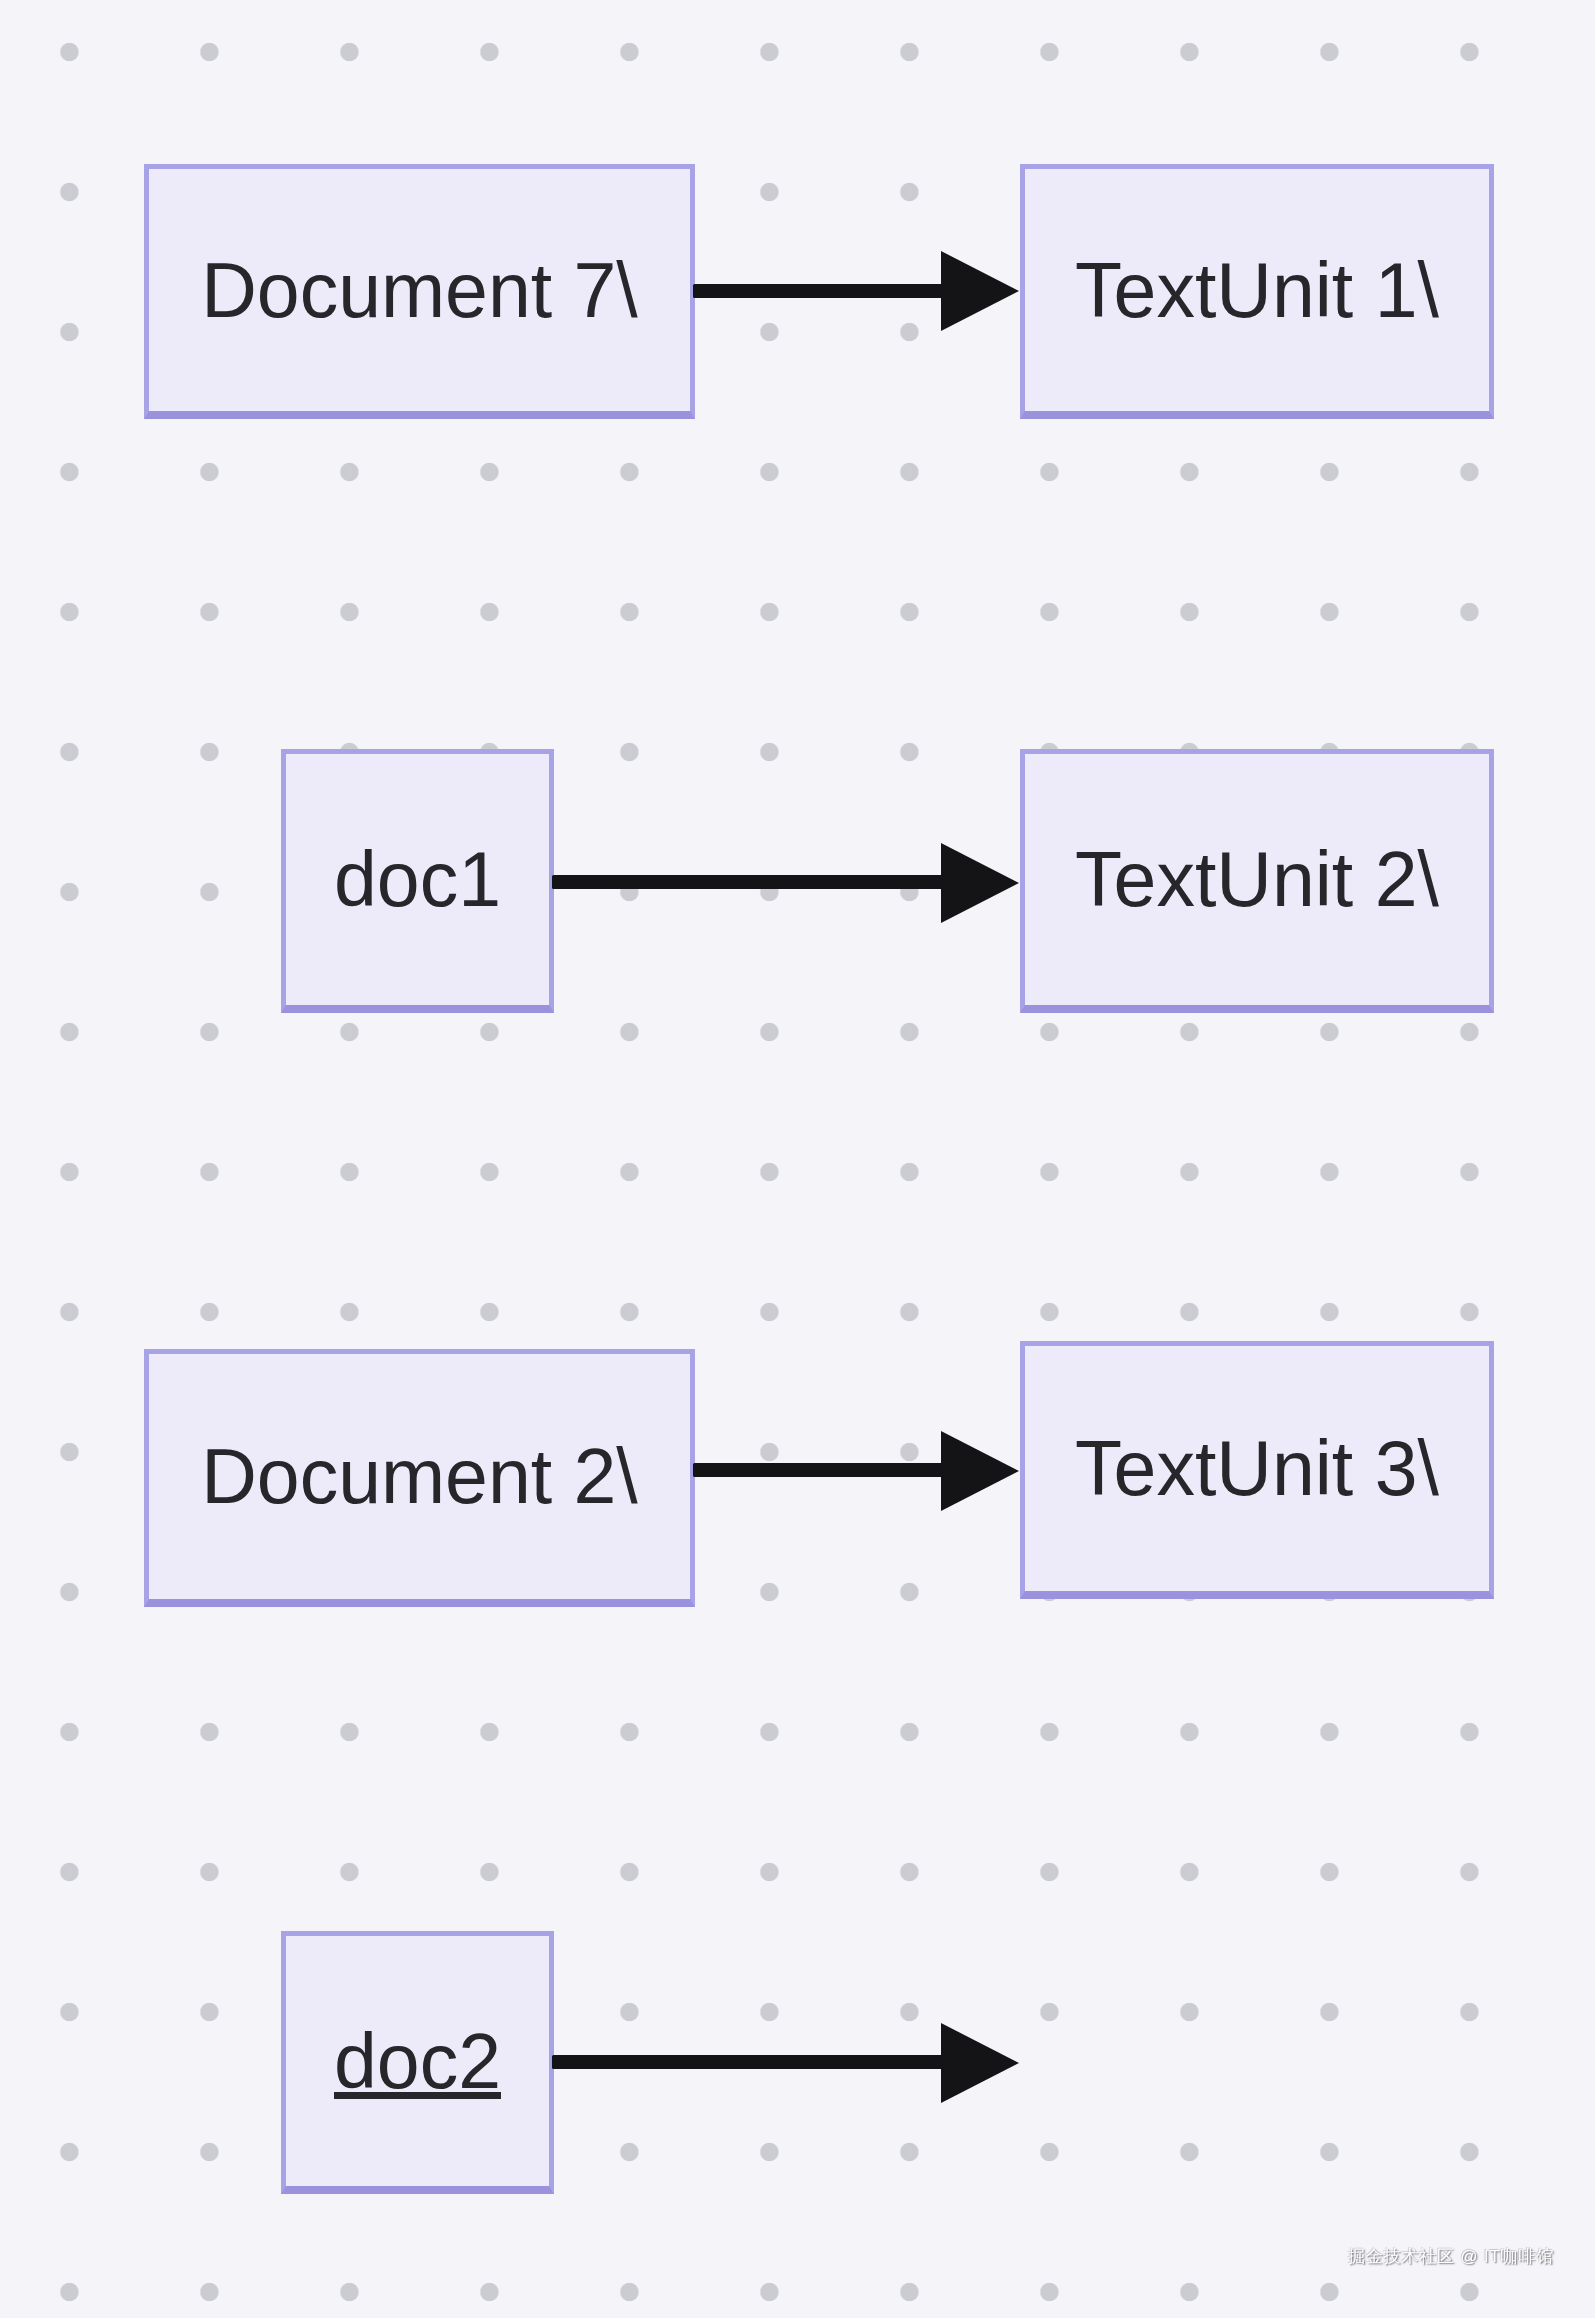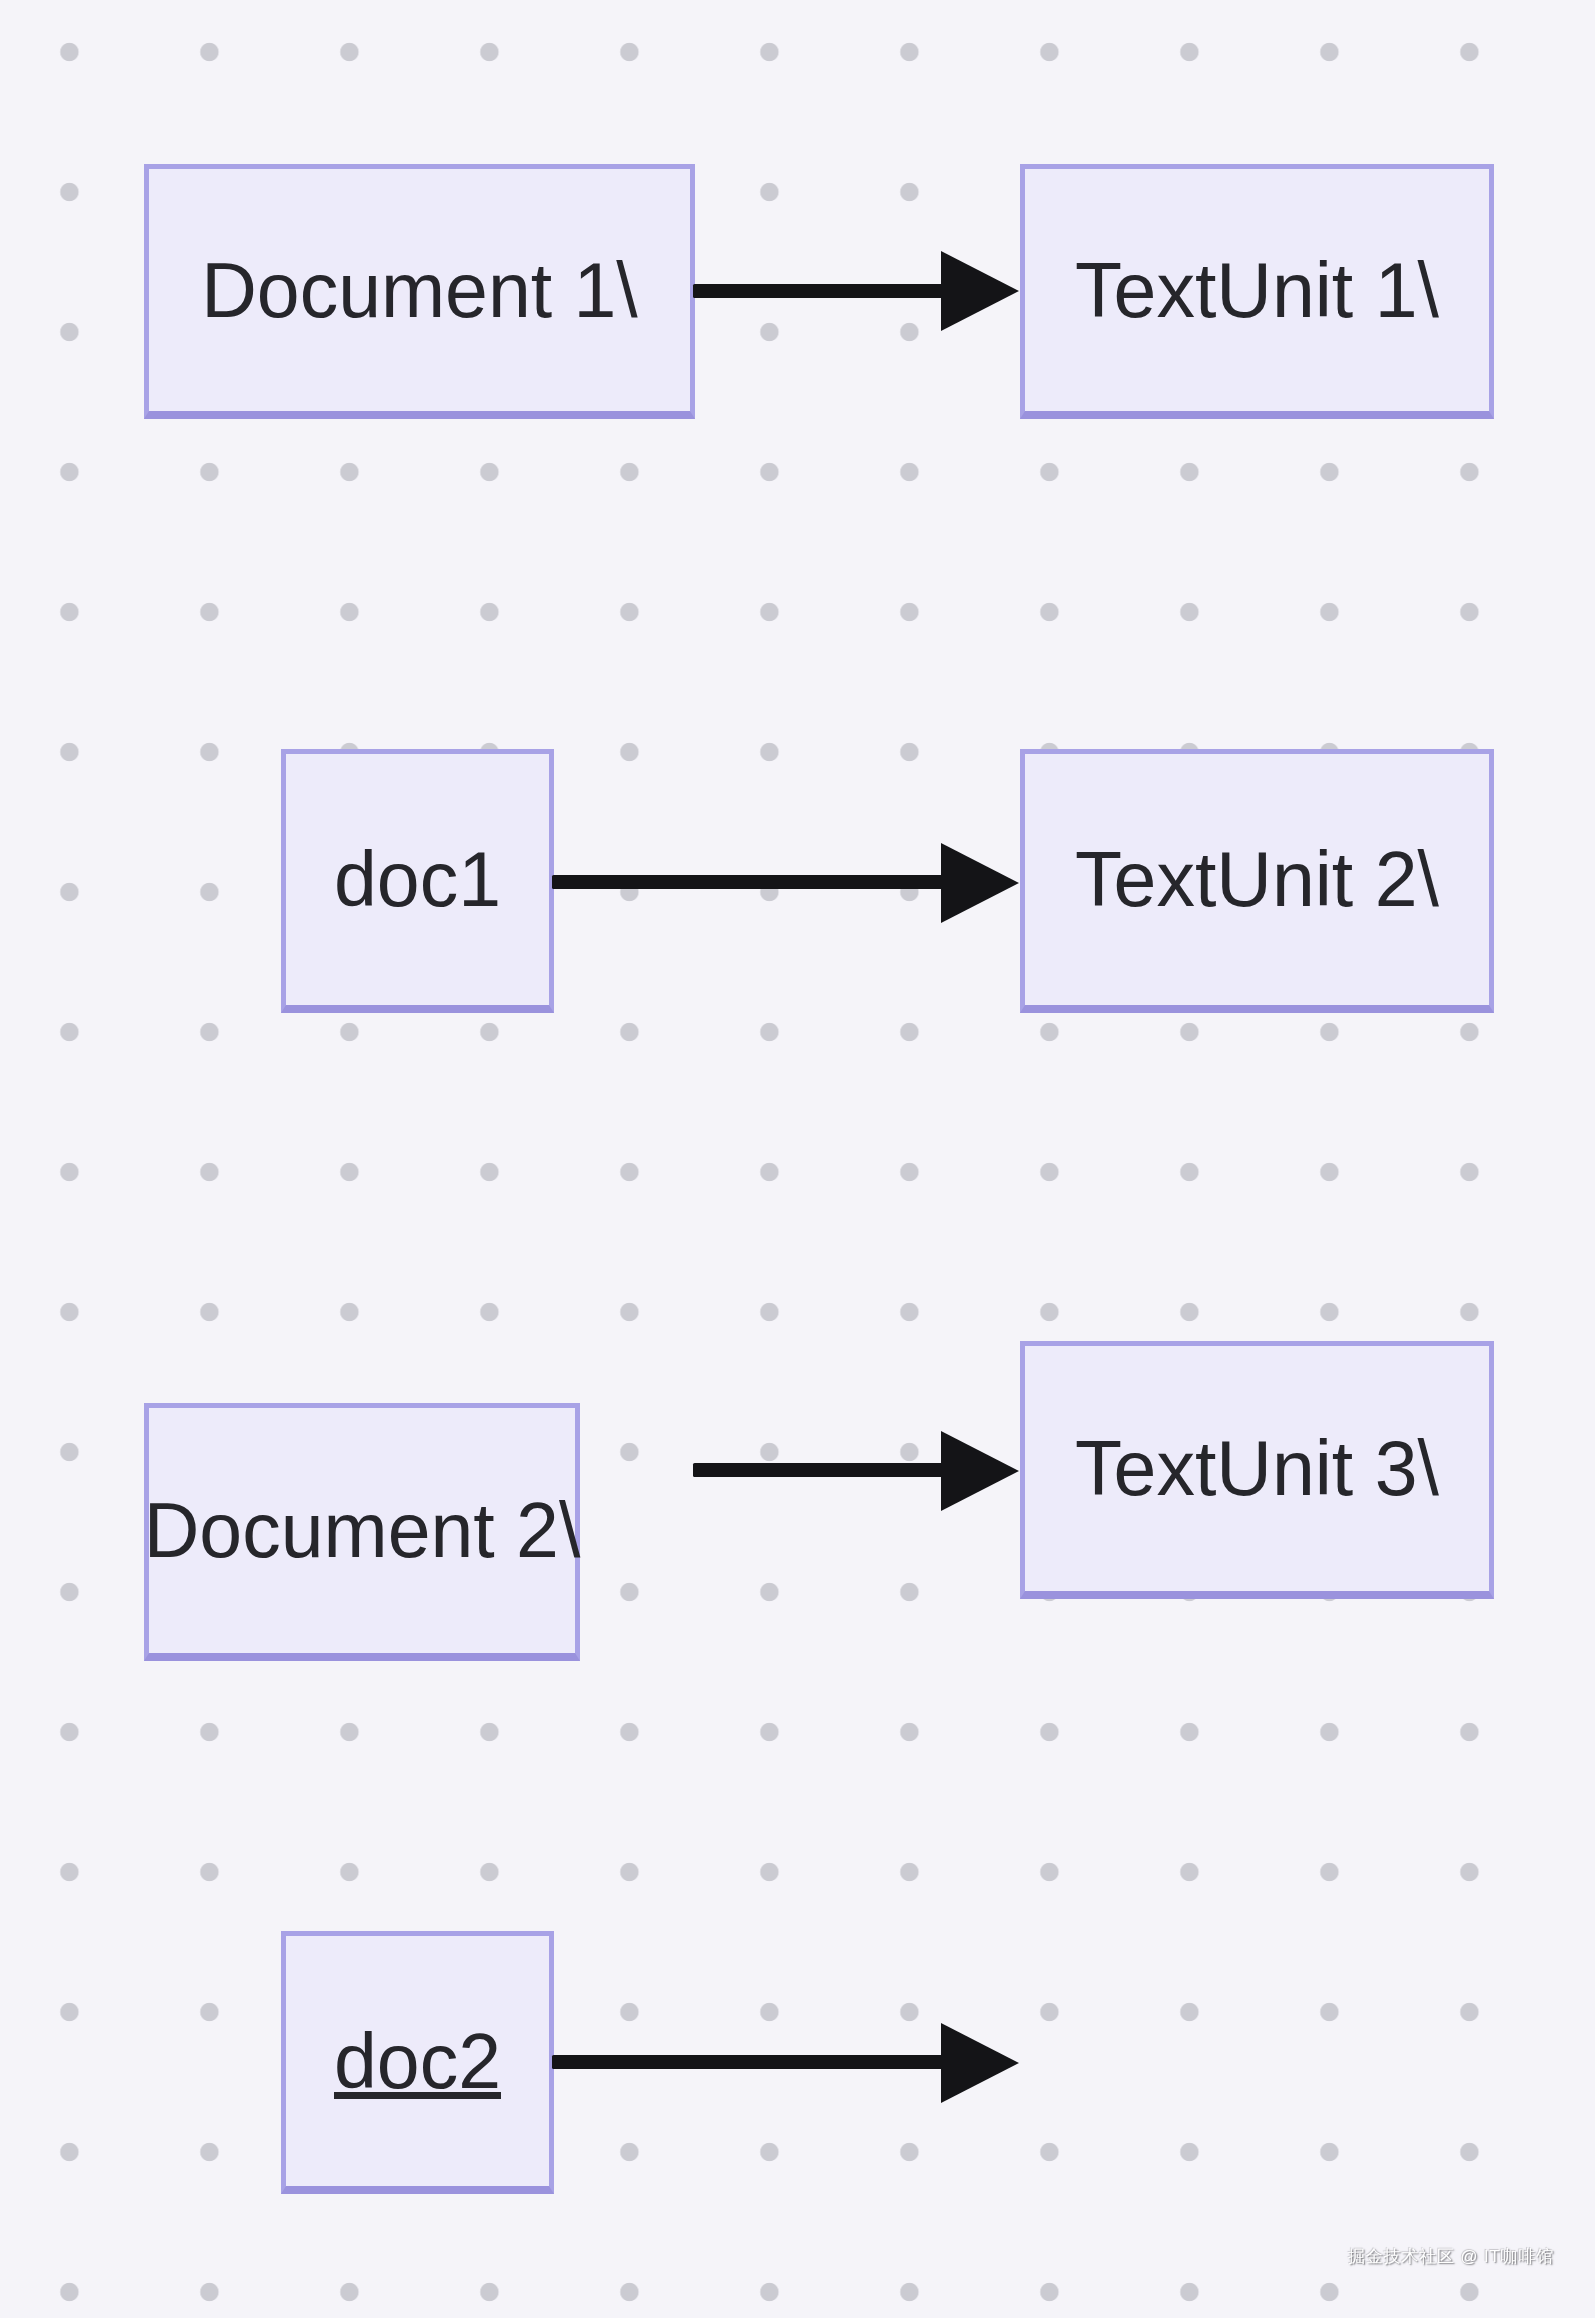--- a/index.html
+++ b/index.html
@@ -60,38 +60,38 @@
     text-shadow: 1.2px 1.2px 1.6px rgba(90,90,95,0.85), -0.8px -0.8px 0.8px rgba(150,150,155,0.45);
     white-space: nowrap;
   }
 </style>
 </head>
 <body>
 
 <div id="canvas">
 
   <div class="node" style="left:144px; top:164px; width:551px; height:255px;">
-    <span>Document 1\</span>
+    <span>Document 7\</span>
   </div>
   <div class="shaft" style="left:693px; top:284px; width:252px;"></div>
   <div class="head" style="left:941px; top:251px;"></div>
   <div class="node" style="left:1020px; top:164px; width:474px; height:255px;justify-content:center;">
     <span>TextUnit 1\</span>
   </div>
 
   <div class="node" style="left:281px; top:749px; width:273px; height:264px;">
     <span>doc1</span>
   </div>
   <div class="shaft" style="left:552px; top:875px; width:393px;"></div>
   <div class="head" style="left:941px; top:843px;"></div>
   <div class="node" style="left:1020px; top:749px; width:474px; height:264px;">
     <span>TextUnit 2\</span>
   </div>
 
-  <div class="node" style="left:144px; top:1403px; width:436px; height:258px;">
+  <div class="node" style="left:144px; top:1349px; width:551px; height:258px;">
     <span>Document 2\</span>
   </div>
   <div class="shaft" style="left:693px; top:1463px; width:252px;"></div>
   <div class="head" style="left:941px; top:1431px;"></div>
   <div class="node" style="left:1020px; top:1341px; width:474px; height:258px;">
     <span>TextUnit 3\</span>
   </div>
 
   <div class="node" style="left:281px; top:1931px; width:273px; height:263px;text-decoration:underline;">
     <span>doc2</span>

